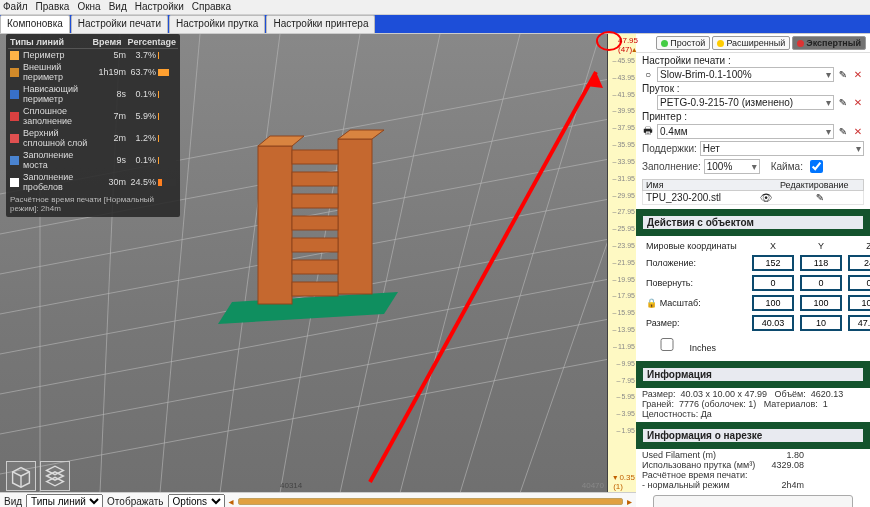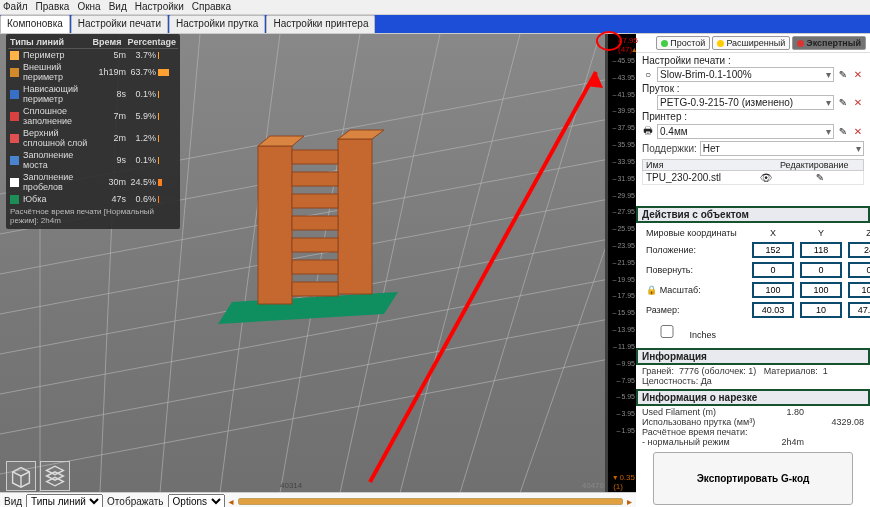--- a/index.html
+++ b/index.html
@@ -26,42 +26,42 @@
 .legend .row .pc{width:26px;text-align:right;margin-left:4px}
 .legend .bar{width:18px;height:7px;margin-left:2px;background:#333;position:relative}
 .legend .bar i{position:absolute;top:0;left:0;bottom:0;display:block}
 .legend .ftr{font-size:8px;color:#bbb;padding:2px}
 .cubes{position:absolute;left:6px;bottom:18px;display:flex;gap:4px}
 .cube{width:28px;height:28px;border:1px solid #ccc;background:rgba(255,255,255,.06)}
 .cube svg{width:100%;height:100%}
 .sliderH{position:absolute;bottom:0;left:0;right:0;height:16px;background:#f8f8f8;border-top:1px solid #ccc;display:flex;align-items:center;font-size:10px;padding:0 4px;gap:4px}
 .sliderH .track{flex:1;height:5px;background:linear-gradient(90deg,#e0a040,#e0a040);border:1px solid #c0a060;border-radius:2px;position:relative}
 .sliderH select{font-size:10px}
-.rulerV{position:absolute;top:0;right:0;bottom:16px;width:28px;background:#000000;border-left:3px solid #404040;font-size:7px;color:#888}
+.rulerV{position:absolute;top:0;right:0;bottom:16px;width:28px;background:#fef9c3;border-left:1px solid #404040;font-size:7px;color:#888}
 .rulerV .tick{position:absolute;right:1px;transform:translateY(-50%)}
 .rulerV .tick::before{content:"–";margin-right:1px}
 .rulerV .sel{position:absolute;top:2px;right:0;width:18px;font-size:8px;color:#c00;text-align:center}
 .rulerV .bot{position:absolute;bottom:2px;right:1px;font-size:8px;color:#c06000}
 .circle-ann{position:absolute;top:-3px;right:14px;width:22px;height:16px;border:2px solid red;border-radius:50%}
 .arrow{position:absolute;top:0;left:0;width:100%;height:100%;pointer-events:none}
 
 .modes{display:flex;justify-content:flex-end;gap:2px;padding:2px 4px;border-bottom:1px solid #ddd}
 .modebtn{padding:1px 4px;font-size:9px;border:1px solid #999;border-radius:2px;display:flex;align-items:center;gap:2px;background:#f8f8f8}
 .modebtn.exp{background:#737373;font-weight:bold}
 .dot{width:7px;height:7px;border-radius:50%;display:inline-block}
 .section{padding:2px 6px}
 .lblrow{display:flex;align-items:center;margin:1px 0;gap:3px}
 .lblrow label{color:#444}
 .lblrow .sel{flex:1;border:1px solid #bbb;padding:1px 2px;background:#fff;font-size:10px;display:flex;align-items:center}
 .lblrow .sel::after{content:"▾";margin-left:auto;color:#666}
 .icn{width:12px;text-align:center;font-size:10px}
 .tblhdr{display:flex;background:#eef0f3;border:1px solid #ccc;font-size:9px}
 .tblhdr span{padding:0 3px}
 .tblrow{display:flex;border:1px solid #e5e5e5;border-top:none;padding:1px 3px;font-size:10px}
-.panelhdr{background:#e8eaf0;border:2px solid #14532d;padding:1px 4px;font-weight:bold;font-size:10px;margin-top:2px}
+.panelhdr{background:#e8eaf0;border:7px solid #14532d;padding:1px 4px;font-weight:bold;font-size:10px;margin-top:2px}
 .paneltxt{padding:1px 6px;font-size:9px;color:#333}
 .coords{width:100%;font-size:9px}
 .coords td{padding:1px 2px}
 .coords input{width:34px;font-size:9px;border:2px solid #0c4a6e;text-align:center}
 .bigbtn{display:block;margin:4px auto;width:200px;padding:20px;border:1px solid #aaa;border-radius:3px;background:#f6f6f6;font-weight:bold;font-size:10px}
 .flex-spacer{flex:1}
 </style>
 </head>
 <body>
 
@@ -189,29 +189,20 @@
           </div>
           <div class="row">
             <i class="swatch" style="background:#ffffff"></i>
             <span class="lbl">Заполнение пробелов</span>
             <span class="tm">30m</span>
             <span class="pc">24.5%</span>
             <span class="bar">
               <i style="width:24.5%;background:#ff8020"></i>
             </span>
           </div>
-          <div class="row">
-            <i class="swatch" style="background:#1b8f55"></i>
-            <span class="lbl">Юбка</span>
-            <span class="tm">47s</span>
-            <span class="pc">0.6%</span>
-            <span class="bar">
-              <i style="width:1%;background:#ff8020"></i>
-            </span>
-          </div>
         </div>
       <div class="ftr">Расчётное время печати [Нормальный режим]:   2h4m</div>
     </div>
 
     <div class="cubes">
       <div class="cube"><svg viewBox="0 0 20 20">
             <polygon points="4,7 10,4 16,7 16,15 10,18 4,15" fill="none" stroke="#ddd"></polygon>
             <line x1="4" y1="7" x2="10" y2="10" stroke="#ddd"></line>
             <line x1="16" y1="7" x2="10" y2="10" stroke="#ddd"></line>
             <line x1="10" y1="10" x2="10" y2="18" stroke="#ddd"></line>
@@ -307,20 +298,26 @@
           <span class="icn">🖶</span>
           <div class="sel">0.4мм</div>
           <span class="icn">✎</span>
           <span class="icn" style="color:#c33">✕</span>
         </div>
 
       <div class="lblrow">
           <label>Поддержки:</label>
           <div class="sel">Нет</div>
         </div>
+      <div class="lblrow">
+          <label>Заполнение:</label>
+          <div class="sel" style="flex:0 0 50px">100%</div>
+          <label style="margin-left:8px">Кайма:</label>
+          <input type="checkbox" checked="" style="">
+        </div>
     </div>
 
     <div class="section" style="padding-top:0">
       <div class="tblhdr">
           <span style="flex:1">Имя</span>
           <span style="width:28px"></span>
           <span style="width:80px">Редактирование</span>
         </div>
       <div class="tblrow">
           <span style="flex:1">TPU_230-200.stl</span>
@@ -369,27 +366,28 @@
             </tr>
         <tr>
               <td colspan="5"><input type="checkbox" style=""> <span>Inches</span></td>
             </tr>
       </tbody>
         </table>
     </div>
 
     <div class="panelhdr">Информация</div>
     <div class="paneltxt">
+      <div><span>Размер:</span>&nbsp;&nbsp;<span>40.03 x 10.00 x 47.99</span>&nbsp;&nbsp;&nbsp;<span>Объём:</span>&nbsp;&nbsp;<span>4620.13</span></div>
       <div><span>Граней:</span>&nbsp;&nbsp;<span>7776 (оболочек: 1)</span>&nbsp;&nbsp;&nbsp;<span>Материалов:</span>&nbsp;&nbsp;<span>1</span></div>
       <div>Целостность: Да</div>
     </div>
 
     <div class="panelhdr">Информация о нарезке</div>
     <div class="paneltxt">
       <div><span>Used Filament (m)</span><span style="float:right;margin-right:60px">1.80</span></div>
-      <div><span>Использовано прутка (мм³)</span><span style="float:right;">4329.08</span></div>
+      <div><span>Использовано прутка (мм³)</span><span style="float:right;margin-right:60px">4329.08</span></div>
       <div><span style="white-space:pre-line">Расчётное время печати:
 - нормальный режим</span><span style="float:right;margin-right:60px">2h4m</span></div>
     </div>
 
     <button class="bigbtn">Экспортировать G-код</button>
   </div>
 </div>
 
 </body></html>

